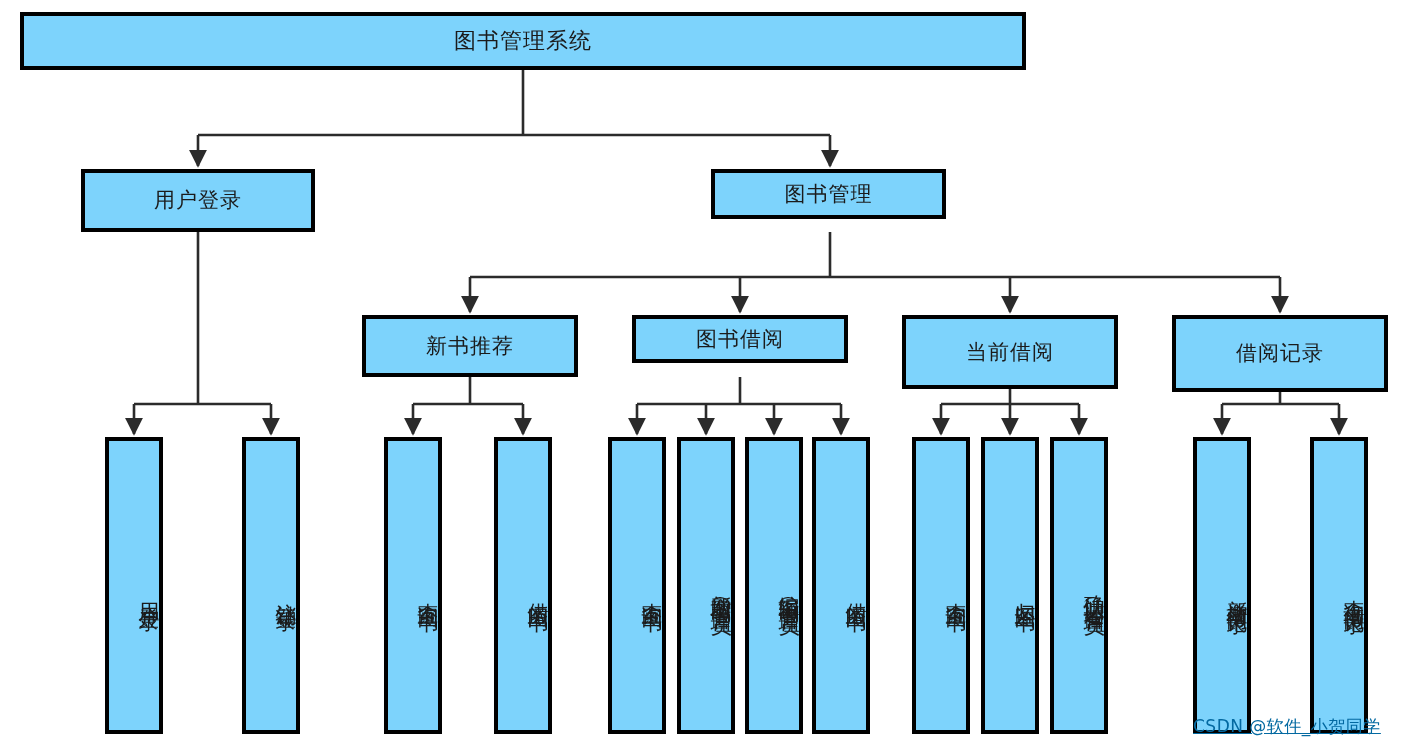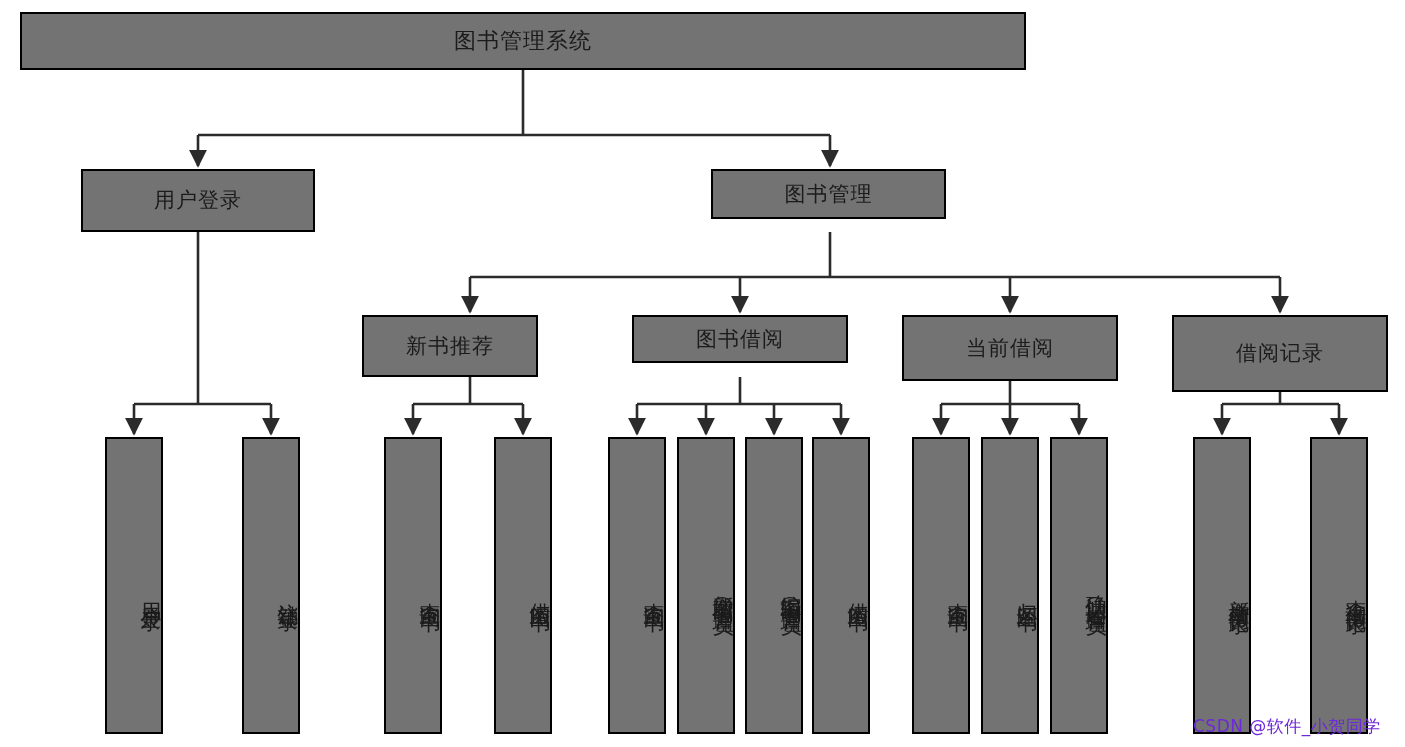--- a/index.html
+++ b/index.html
@@ -22,22 +22,22 @@
     position: absolute;
     left: 0;
     top: 0;
     width: 1405px;
     height: 747px;
     pointer-events: none;
   }
   .node {
     position: absolute;
     box-sizing: border-box;
-    border: 2px solid #000000;
-    background: #737373;
+    border: 4px solid #000000;
+    background: #7dd3fc;
     display: flex;
     align-items: center;
     justify-content: center;
     color: #1b1b1b;
     font-size: 21px;
     line-height: 1.15;
     letter-spacing: 1px;
     z-index: 2;
   }
   .node.root    { font-size: 22px; }
@@ -48,25 +48,26 @@
     text-orientation: upright;
     font-size: 21px;
     letter-spacing: 3px;
     padding-top: 12px;
     align-items: flex-start;
     justify-content: center;
     line-height: 1.0;
   }
   .watermark {
     position: absolute;
-    color: #6d28d9;
+    color: #0369a1;
     font-size: 17px;
     letter-spacing: 0.5px;
     white-space: nowrap;
     z-index: 5;
+    text-decoration: underline;
   }
 </style>
 </head>
 <body>
 
 <div id="diagram-root">
 
   <svg id="edge-layer" viewBox="0 0 1405 747" width="1405" height="747" xmlns="http://www.w3.org/2000/svg">
     <defs>
       <marker id="arrow" viewBox="0 0 10 10" refX="9" refY="5" markerWidth="7" markerHeight="7" orient="auto-start-reverse">
@@ -115,23 +116,23 @@
       <path d="M 1222 404 L 1222 434" marker-end="url(#arrow)"></path>
       <path d="M 1339 404 L 1339 434" marker-end="url(#arrow)"></path>
     </g>
   </svg>
 
   <div class="node root" style="left:20px; top:12px; width:1006px; height:58px;">图书管理系统</div>
 
   <div class="node level2" style="left:81px; top:169px; width:234px; height:63px;">用户登录</div>
   <div class="node level2" style="left:711px; top:169px; width:235px; height:50px;">图书管理</div>
 
-  <div class="node level3" style="left:362px; top:315px; width:176px; height:62px;">新书推荐</div>
+  <div class="node level3" style="left:362px; top:315px; width:216px; height:62px;">新书推荐</div>
   <div class="node level3" style="left:632px; top:315px; width:216px; height:48px;">图书借阅</div>
-  <div class="node level3" style="left:902px; top:315px; width:216px; height:66px;">当前借阅</div>
+  <div class="node level3" style="left:902px; top:315px; width:216px; height:74px;">当前借阅</div>
   <div class="node level3" style="left:1172px; top:315px; width:216px; height:77px;">借阅记录</div>
 
   <div class="node leaf" style="left:105px; top:437px; width:58px; height:297px;">用户登录</div>
   <div class="node leaf" style="left:242px; top:437px; width:58px; height:297px;">注销登录</div>
 
   <div class="node leaf" style="left:384px; top:437px; width:58px; height:297px;">查询图书</div>
   <div class="node leaf" style="left:494px; top:437px; width:58px; height:297px;">借阅图书</div>
 
   <div class="node leaf" style="left:608px; top:437px; width:58px; height:297px;">查询图书</div>
   <div class="node leaf" style="left:677px; top:437px; width:58px; height:297px;">新增图书（管理员）</div>

